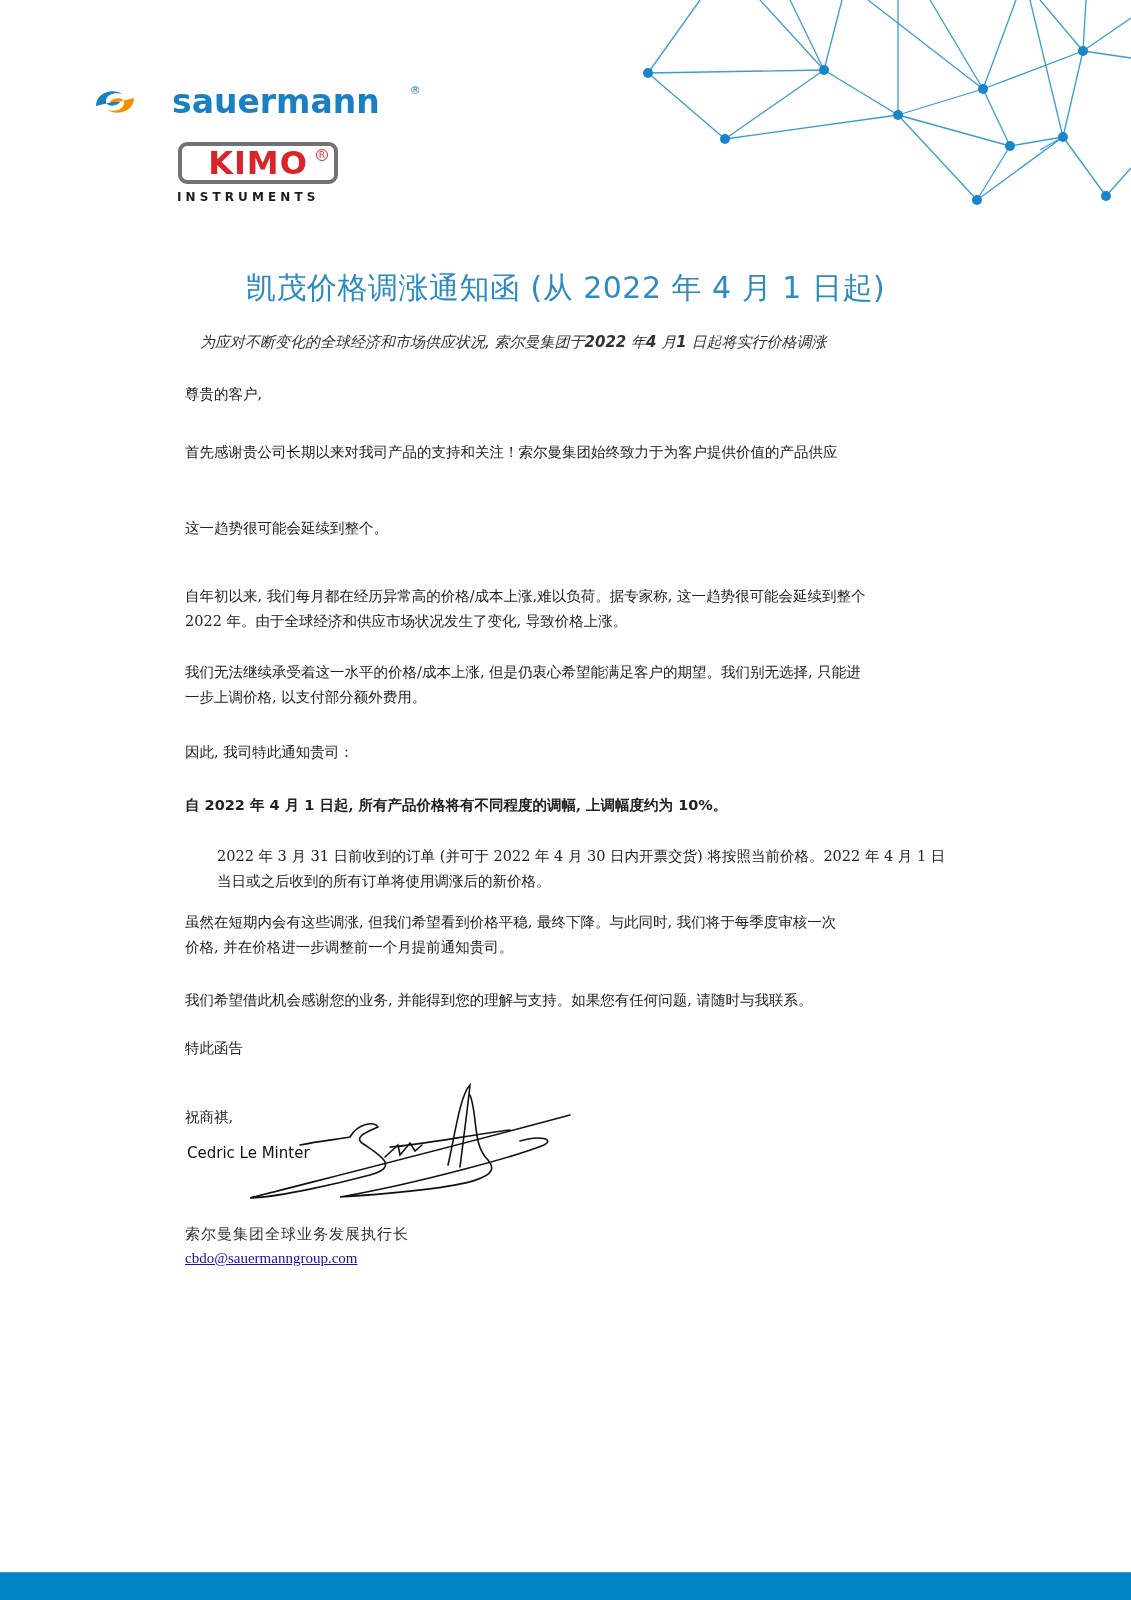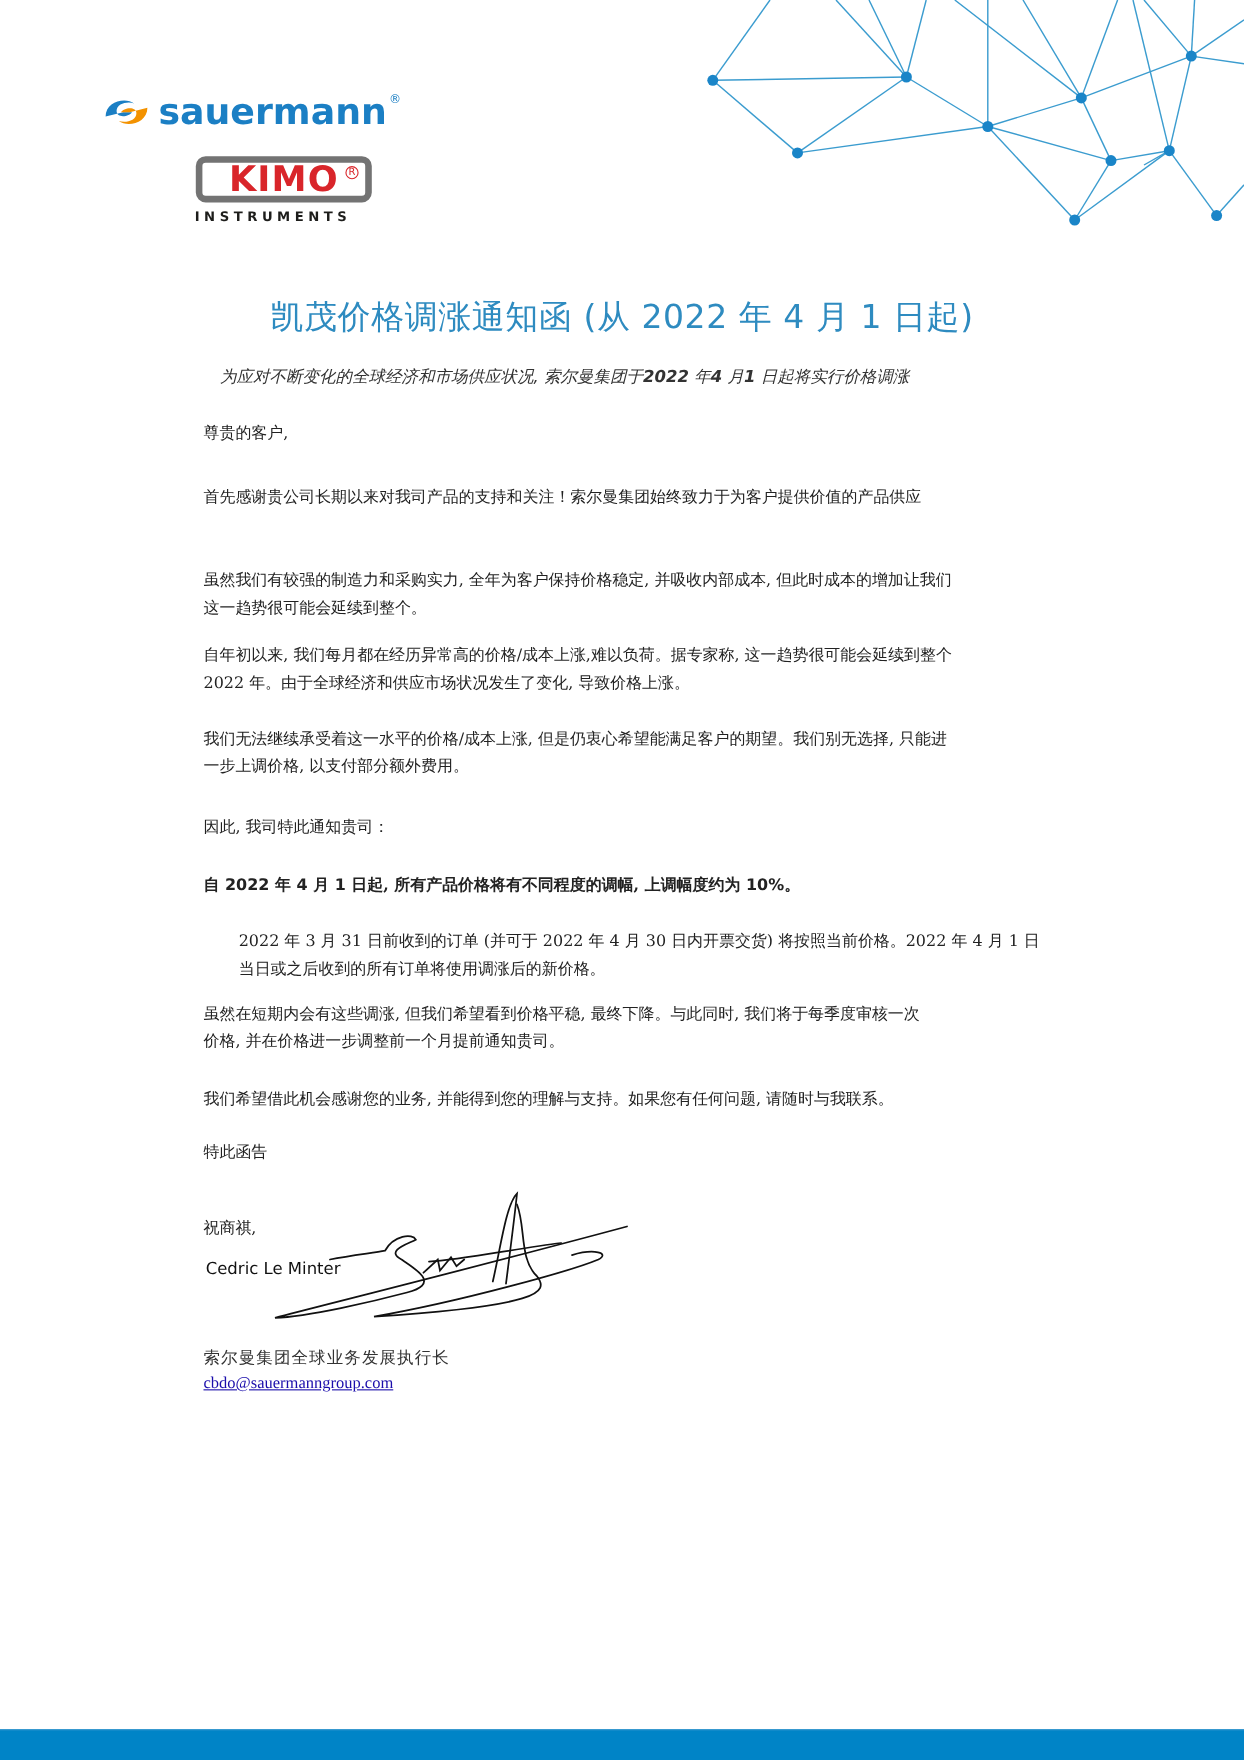--- a/index.html
+++ b/index.html
@@ -1,28 +1,28 @@
 <!DOCTYPE html>
 <html><head>
 <meta charset="utf-8">
 <style>
   html, body { margin: 0; padding: 0; background: #ffffff; }
   body { width: 1131px; height: 1600px; position: relative; overflow: hidden;
          font-family: "DejaVu Serif", serif; color: #222; }
   .abs { position: absolute; }
 
   
-  .sauer-logo { left: 92px; top: 82px; height: 40px; display: flex; align-items: center; }
+  .sauer-logo { left: 92px; top: 82px; height: 40px; display: flex; align-items: center; gap: 28px; }
   .sauer-s { width: 46px; height: 36px; position: relative; margin-right: 6px; }
   .sauer-word { font-family: "DejaVu Sans", sans-serif; font-weight: bold; font-size: 33px;
                 color: #1b7fc4; letter-spacing: 0px; line-height: 40px; }
   .sauer-reg { font-family: "DejaVu Sans", sans-serif; font-size: 11px; color: #1b7fc4;
                position: relative; top: -12px; margin-left: 2px; }
 
-  .kimo-box { left: 178px; top: 142px; width: 160px; height: 42px; border: 6px solid #737373;
+  .kimo-box { left: 178px; top: 142px; width: 160px; height: 42px; border: 4px solid #737373;
               border-radius: 9px; box-sizing: border-box; display: flex; align-items: center;
               justify-content: center; }
   .kimo-word { font-family: "DejaVu Sans", sans-serif; font-weight: bold; font-size: 32px;
                color: #d9252a; letter-spacing: 1px; line-height: 36px; }
   .kimo-reg { position: absolute; right: 6px; top: 3px; font-family: "DejaVu Sans", sans-serif;
               font-size: 9px; color: #d9252a; border: 1px solid #d9252a; border-radius: 50%;
               width: 10px; height: 10px; line-height: 10px; text-align: center; }
   .kimo-sub { left: 177px; top: 190px; font-family: "DejaVu Sans", sans-serif; font-weight: bold;
               font-size: 12px; letter-spacing: 4.1px; color: #1d1d1b; }
 
@@ -121,21 +121,20 @@
   <span>为应对不断变化的全球经济和市场供应状况, 索尔曼集团于</span><b>2022</b><span> 年</span><b>4</b><span> 月</span><b>1</b><span> 日起将实行价格调涨</span>
 </div>
 
 <div class="abs para" style="top:382px;">尊贵的客户,</div>
 
 <div class="abs para" style="top:440px;">
   <div>首先感谢贵公司长期以来对我司产品的支持和关注！索尔曼集团始终致力于为客户提供价值的产品供应</div>
 </div>
 
 <div class="abs para" style="top:516px;">
-  <div>虽然我们有较强的制造力和采购实力, 全年为客户保持价格稳定, 并吸收内部成本, 但此时成本的增加让我们</div>
   <div>这一趋势很可能会延续到整个。</div>
 </div>
 
 <div class="abs para" style="top:584px;">
   <div>自年初以来, 我们每月都在经历异常高的价格/成本上涨,难以负荷。据专家称, 这一趋势很可能会延续到整个</div>
   <div>2022 年。由于全球经济和供应市场状况发生了变化, 导致价格上涨。</div>
 </div>
 
 <div class="abs para" style="top:660px;">
   <div>我们无法继续承受着这一水平的价格/成本上涨, 但是仍衷心希望能满足客户的期望。我们别无选择, 只能进</div>

